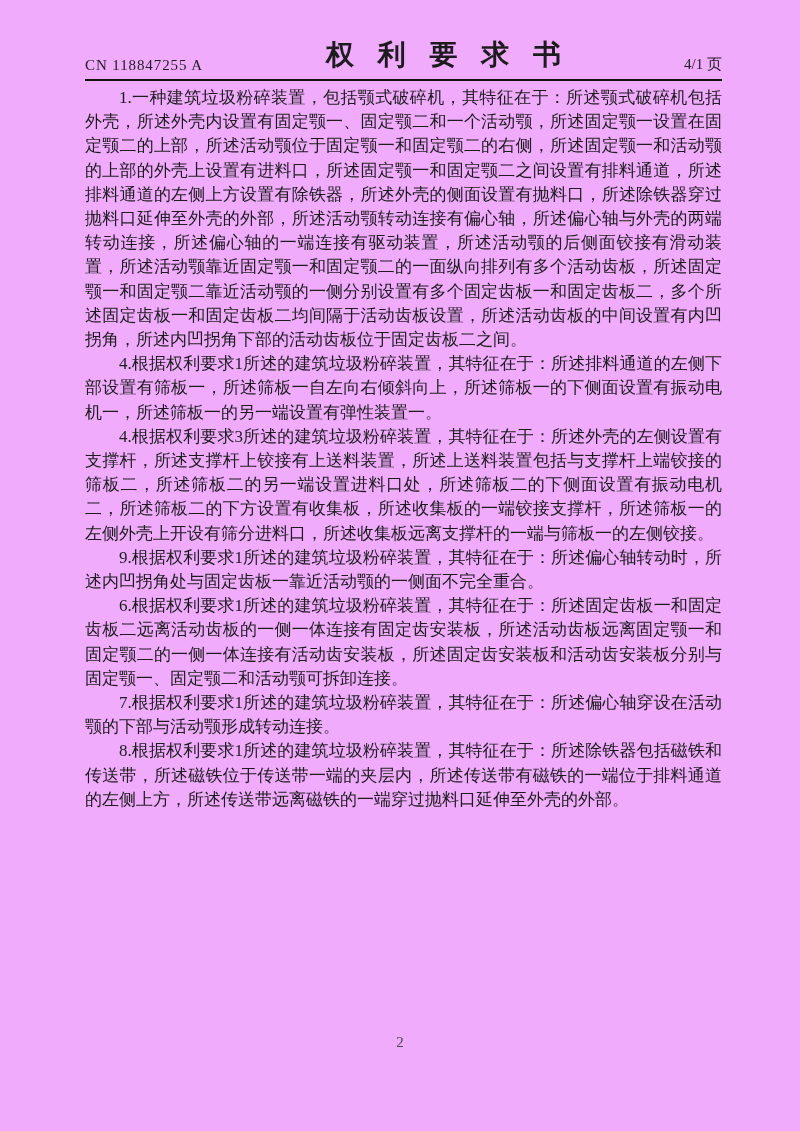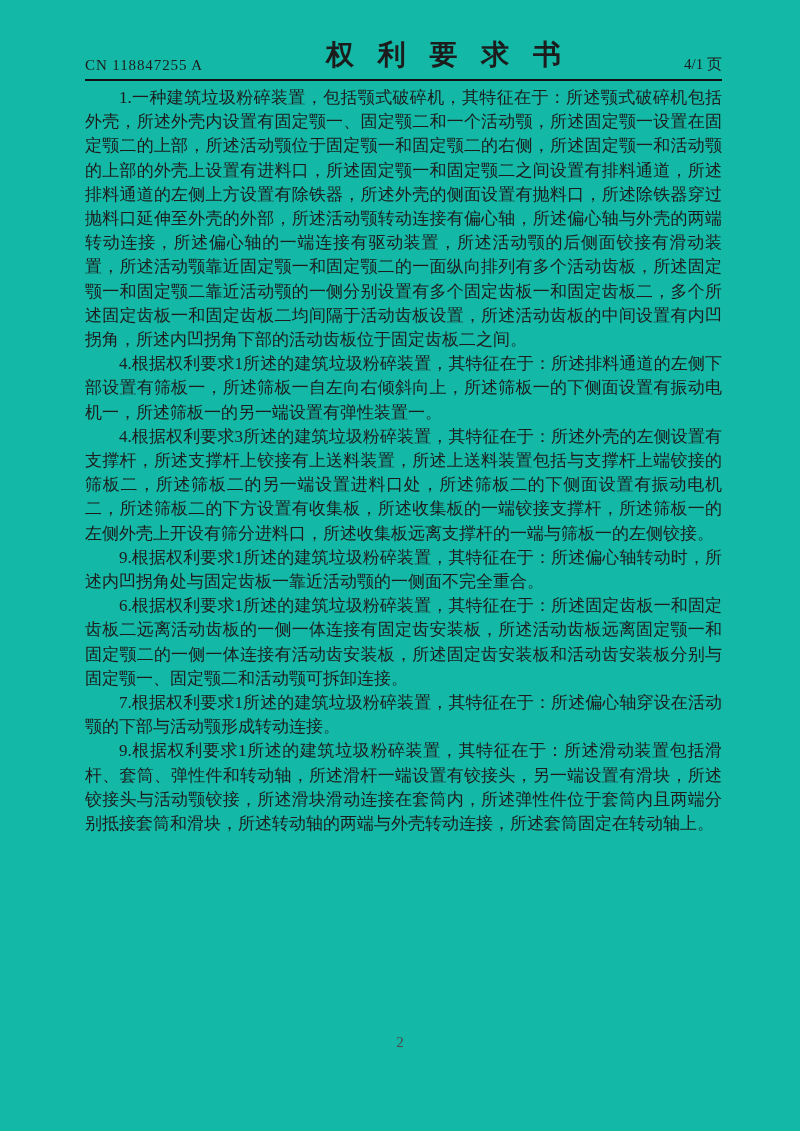--- a/index.html
+++ b/index.html
@@ -4,21 +4,21 @@
 <style>
   html, body {
     margin: 0;
     padding: 0;
     background: #ffffff;
   }
   .page {
     position: relative;
     width: 800px;
     height: 1131px;
-    background: #14b8a6;
+    background: #f0abfc;
     font-family: "Liberation Serif", "DejaVu Serif", serif;
     color: #1c1c1c;
     overflow: hidden;
   }
   .header {
     position: absolute;
     top: 44px;
     left: 85px;
     width: 637px;
     height: 30px;
@@ -83,20 +83,20 @@
     <span class="page-indicator">4/1 页</span>
   </div>
 
   <div class="claims">
     <p>1.一种建筑垃圾粉碎装置，包括颚式破碎机，其特征在于：所述颚式破碎机包括外壳，所述外壳内设置有固定颚一、固定颚二和一个活动颚，所述固定颚一设置在固定颚二的上部，所述活动颚位于固定颚一和固定颚二的右侧，所述固定颚一和活动颚的上部的外壳上设置有进料口，所述固定颚一和固定颚二之间设置有排料通道，所述排料通道的左侧上方设置有除铁器，所述外壳的侧面设置有抛料口，所述除铁器穿过抛料口延伸至外壳的外部，所述活动颚转动连接有偏心轴，所述偏心轴与外壳的两端转动连接，所述偏心轴的一端连接有驱动装置，所述活动颚的后侧面铰接有滑动装置，所述活动颚靠近固定颚一和固定颚二的一面纵向排列有多个活动齿板，所述固定颚一和固定颚二靠近活动颚的一侧分别设置有多个固定齿板一和固定齿板二，多个所述固定齿板一和固定齿板二均间隔于活动齿板设置，所述活动齿板的中间设置有内凹拐角，所述内凹拐角下部的活动齿板位于固定齿板二之间。</p>
     <p>4.根据权利要求1所述的建筑垃圾粉碎装置，其特征在于：所述排料通道的左侧下部设置有筛板一，所述筛板一自左向右倾斜向上，所述筛板一的下侧面设置有振动电机一，所述筛板一的另一端设置有弹性装置一。</p>
     <p>4.根据权利要求3所述的建筑垃圾粉碎装置，其特征在于：所述外壳的左侧设置有支撑杆，所述支撑杆上铰接有上送料装置，所述上送料装置包括与支撑杆上端铰接的筛板二，所述筛板二的另一端设置进料口处，所述筛板二的下侧面设置有振动电机二，所述筛板二的下方设置有收集板，所述收集板的一端铰接支撑杆，所述筛板一的左侧外壳上开设有筛分进料口，所述收集板远离支撑杆的一端与筛板一的左侧铰接。</p>
     <p>9.根据权利要求1所述的建筑垃圾粉碎装置，其特征在于：所述偏心轴转动时，所述内凹拐角处与固定齿板一靠近活动颚的一侧面不完全重合。</p>
     <p>6.根据权利要求1所述的建筑垃圾粉碎装置，其特征在于：所述固定齿板一和固定齿板二远离活动齿板的一侧一体连接有固定齿安装板，所述活动齿板远离固定颚一和固定颚二的一侧一体连接有活动齿安装板，所述固定齿安装板和活动齿安装板分别与固定颚一、固定颚二和活动颚可拆卸连接。</p>
     <p>7.根据权利要求1所述的建筑垃圾粉碎装置，其特征在于：所述偏心轴穿设在活动颚的下部与活动颚形成转动连接。</p>
-    <p>9.根据权利要求1所述的建筑垃圾粉碎装置，其特征在于：所述滑动装置包括滑杆、套筒、弹性件和转动轴，所述滑杆一端设置有铰接头，另一端设置有滑块，所述铰接头与活动颚铰接，所述滑块滑动连接在套筒内，所述弹性件位于套筒内且两端分别抵接套筒和滑块，所述转动轴的两端与外壳转动连接，所述套筒固定在转动轴上。</p>
+    <p>8.根据权利要求1所述的建筑垃圾粉碎装置，其特征在于：所述除铁器包括磁铁和传送带，所述磁铁位于传送带一端的夹层内，所述传送带有磁铁的一端位于排料通道的左侧上方，所述传送带远离磁铁的一端穿过抛料口延伸至外壳的外部。</p>
   </div>
 
   <div class="footer">
     <span class="page-number">2</span>
   </div>
 
 </div>
 
 </body></html>

